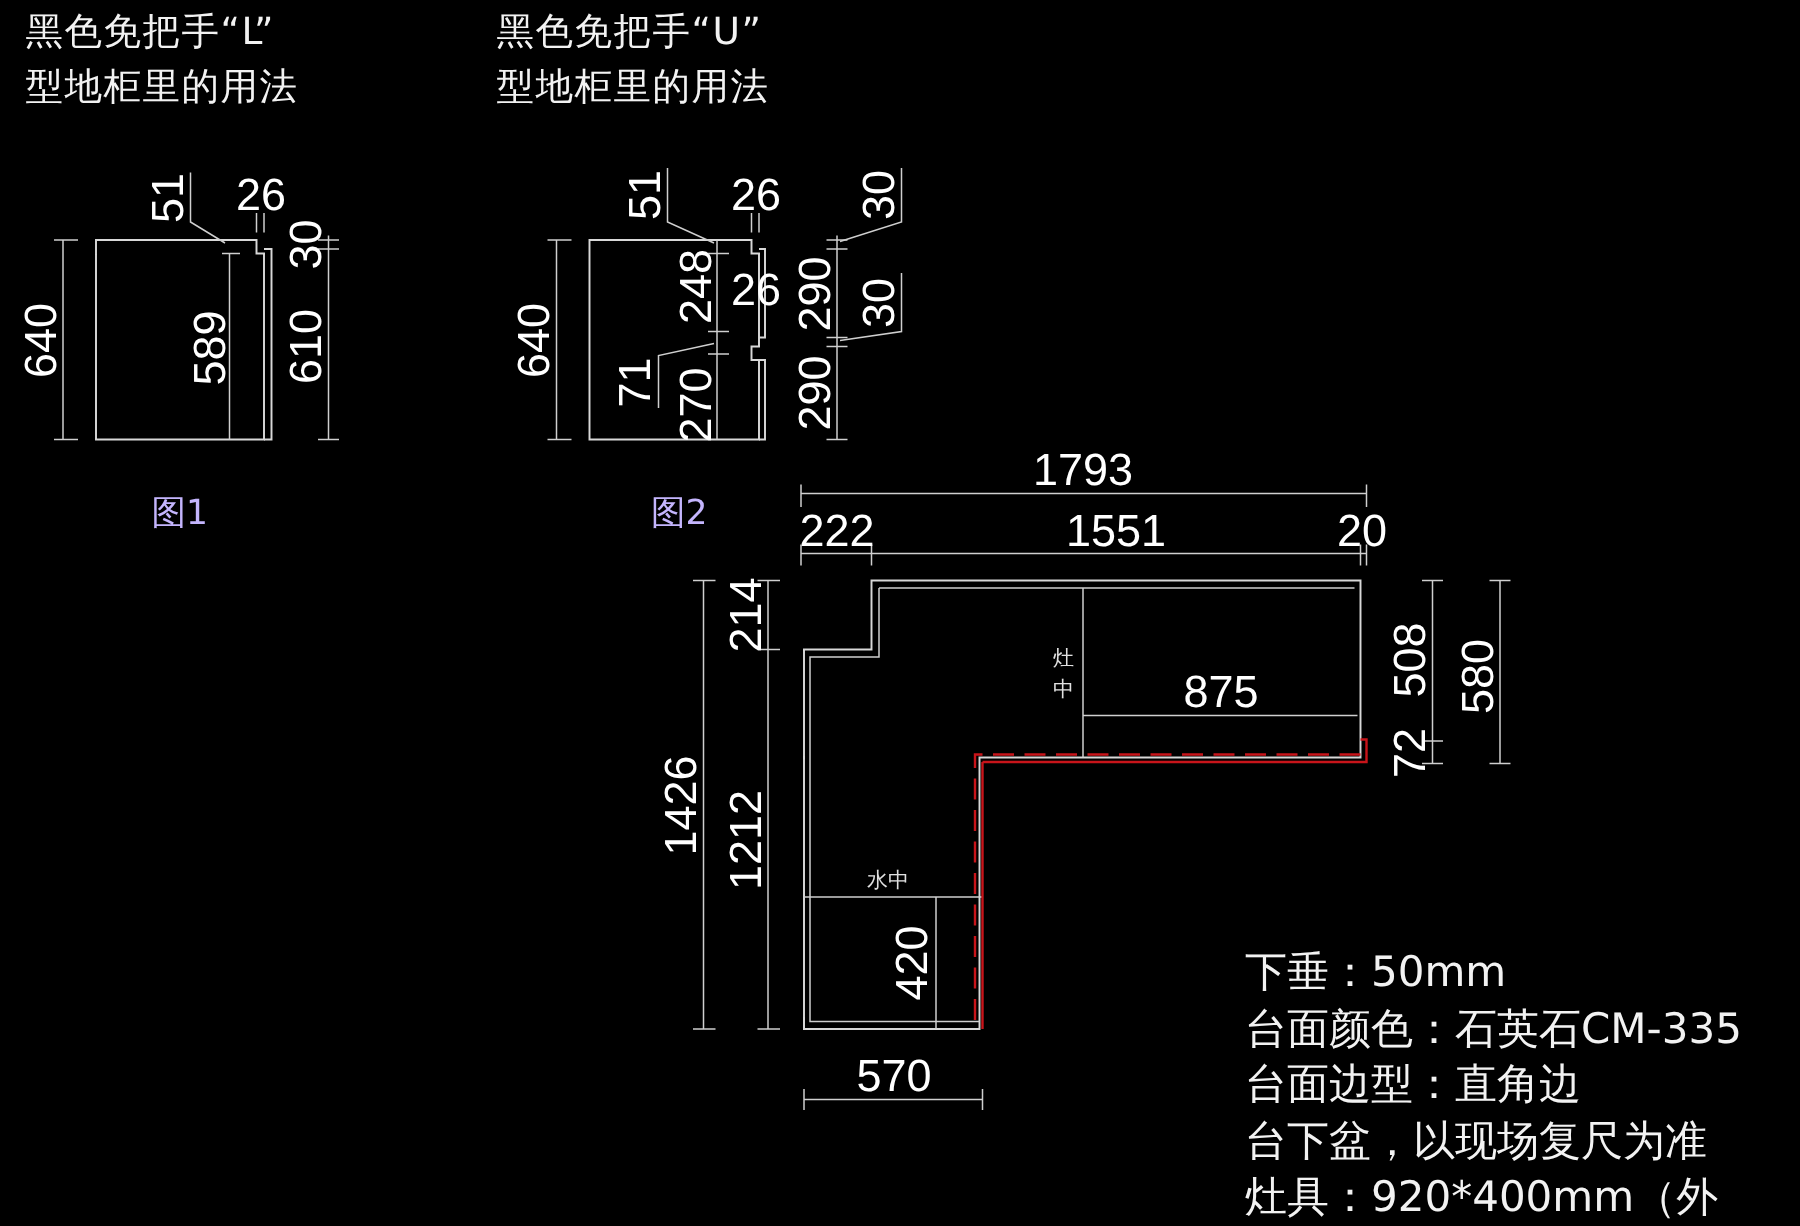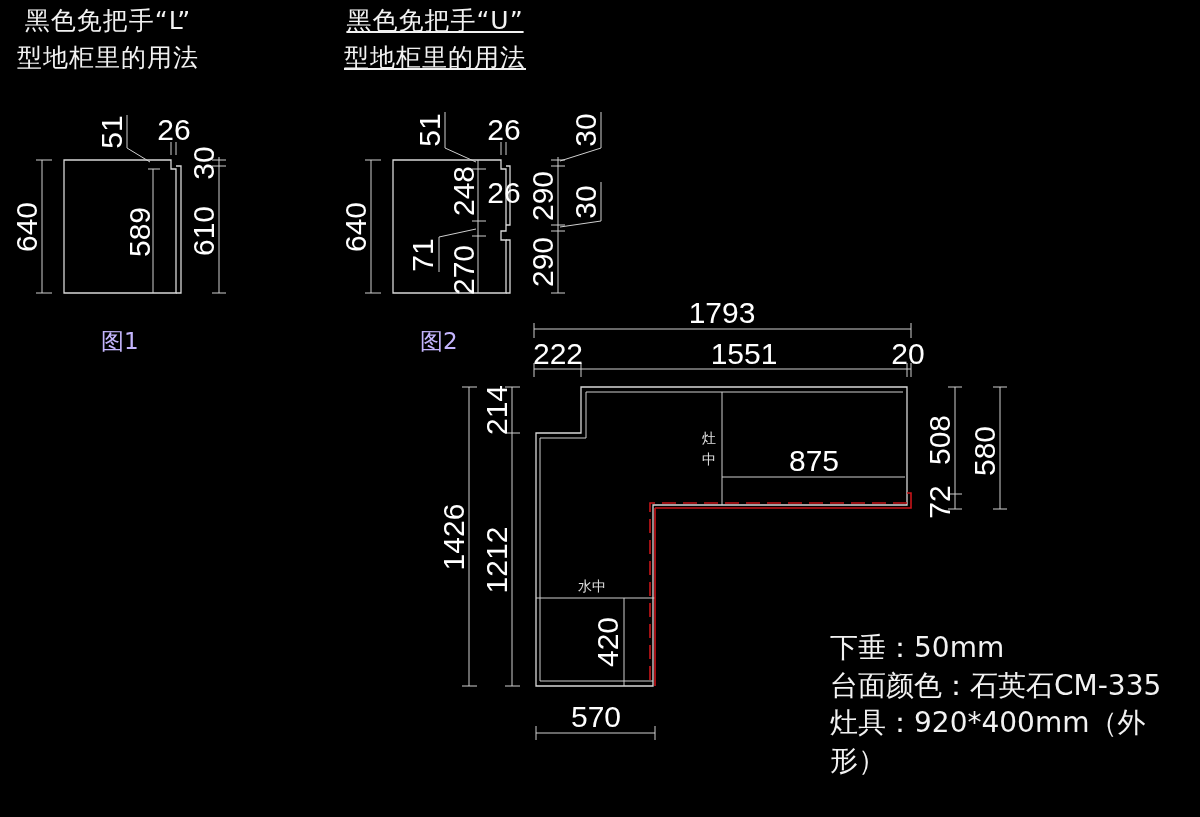--- a/index.html
+++ b/index.html
@@ -4,38 +4,38 @@
 <style>
   html, body { margin: 0; padding: 0; background: #000; }
   body { width: 1200px; height: 817px; overflow: hidden; position: relative; font-family: "DejaVu Sans", sans-serif; }
   svg { position: absolute; left: 0; top: 0; }
   .ln { stroke: #d8d8d8; stroke-width: 1.3; fill: none; }
   .ln2 { stroke: #cfcfcf; stroke-width: 1; fill: none; }
   .red { stroke: #c8141a; stroke-width: 1.6; fill: none; }
   .reddash { stroke: #c8141a; stroke-width: 1.6; fill: none; stroke-dasharray: 14 7; }
   .dim { font-family: "Liberation Sans Narrow", "Liberation Sans", sans-serif; fill: #ffffff; font-size: 30px; font-weight: normal; }
   .small { fill: #e0e0e0; font-size: 14px; font-family: "DejaVu Sans", sans-serif; }
-  .ttl { position: absolute; color: #f2f2f2; font-size: 25px; line-height: 37px; font-family: "DejaVu Sans", sans-serif; letter-spacing: 1px; text-align: center; }
+  .ttl { position: absolute; color: #f2f2f2; font-size: 25px; line-height: 37px; font-family: "DejaVu Sans", sans-serif; letter-spacing: 1px; }
   .notes { position: absolute; left: 830px; top: 629px; color: #f2f2f2; font-size: 28px; line-height: 37.5px; font-family: "DejaVu Sans", sans-serif; }
   .fig { position: absolute; color: #c4b5fd; font-size: 23px; font-family: "DejaVu Sans", sans-serif; }
 </style>
 </head>
 <body>
 
 <div class="ttl" style="left:17px; top:2px;">
   <div>黑色免把手“L”</div>
   <div>型地柜里的用法</div>
 </div>
-<div class="ttl" style="left:344px; top:2px;text-decoration:underline;">
+<div class="ttl" style="left:331px; top:2px;">
   <div>黑色免把手“U”</div>
   <div>型地柜里的用法</div>
 </div>
 
 <div class="fig" style="left:101px; top:326px;">图1</div>
-<div class="fig" style="left:420px; top:326px;text-align:right;">图2</div>
+<div class="fig" style="left:434px; top:326px;text-align:right;">图2</div>
 
 <svg width="1200" height="817" viewBox="0 0 1200 817">
 
   <g>
     <path class="ln" d="M64 160 H171 V169 H176 V293 H64 Z"></path>
     <path class="ln" d="M176 166 H181 V293 H176"></path>
     <line class="ln2" x1="153" y1="169" x2="153" y2="293"></line>
 
     <line class="ln2" x1="42" y1="160" x2="42" y2="293"></line>
     <line class="ln2" x1="36" y1="160" x2="52" y2="160"></line>
@@ -161,14 +161,16 @@
     <line class="ln2" x1="536" y1="733" x2="655" y2="733"></line>
     <line class="ln2" x1="536" y1="726" x2="536" y2="740"></line>
     <line class="ln2" x1="655" y1="726" x2="655" y2="740"></line>
     <text class="dim" x="596" y="727" text-anchor="middle">570</text>
   </g>
 </svg>
 
 <div class="notes">
   <div>下垂：50mm</div>
   <div>台面颜色：石英石CM-335</div>
+  <div>台面边型：直角边</div>
+  <div>台下盆，以现场复尺为准</div>
   <div>灶具：920*400mm（外形）</div>
 </div>
 
 </body></html>

